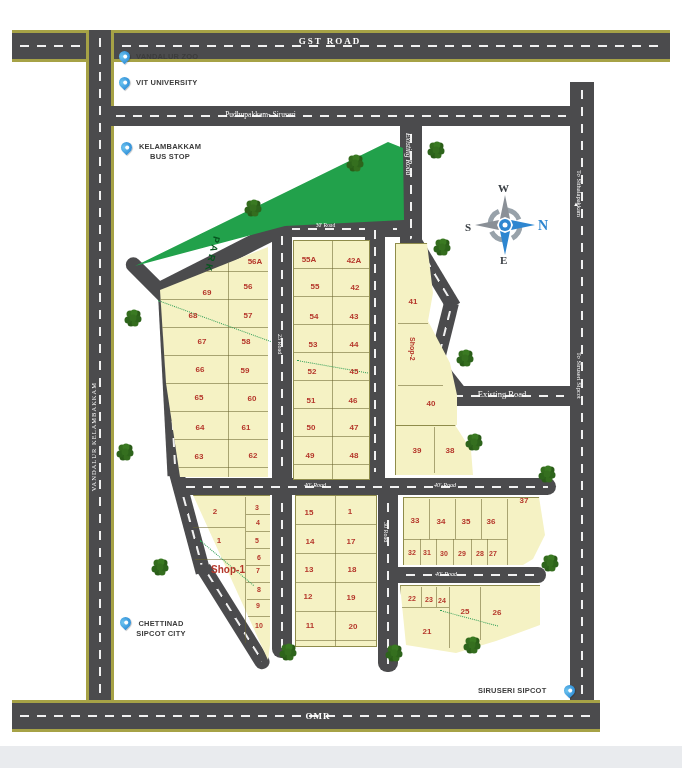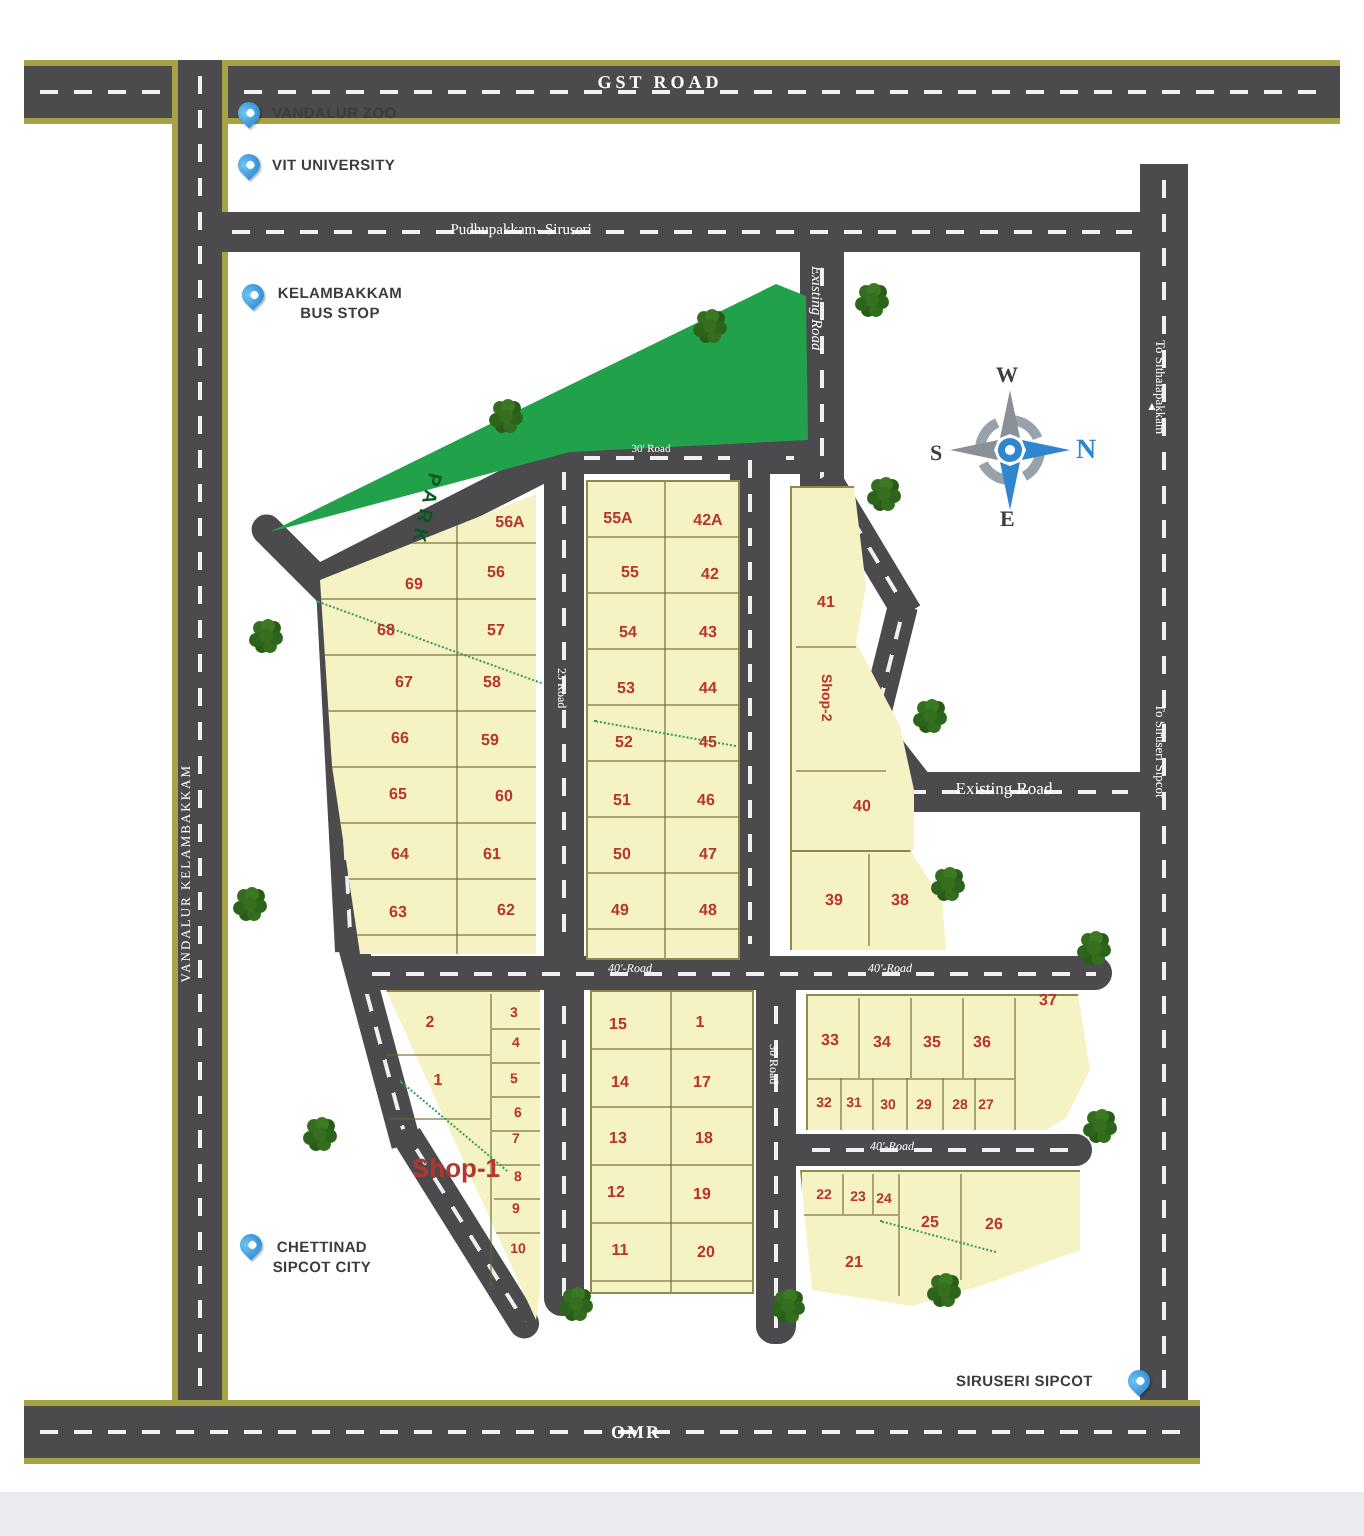--- a/index.html
+++ b/index.html
@@ -240,21 +240,21 @@
   <span class="pn" style="left:354px;top:455px">48</span>
 
   <span class="pn" style="left:413px;top:301px">41</span>
   <span class="pn" style="left:431px;top:403px">40</span>
   <span class="pn" style="left:417px;top:450px">39</span>
   <span class="pn" style="left:450px;top:450px">38</span>
   <span class="pn-v" style="left:409px;top:337px">Shop-2</span>
 
   <span class="pn" style="left:215px;top:511px">2</span>
   <span class="pn" style="left:219px;top:540px">1</span>
-  <span class="pn" style="left:228px;top:584px;font-size:13px">Shop-1</span>
+  <span class="pn" style="left:228px;top:569px;font-size:10px">Shop-1</span>
 
   <span class="pn sm" style="left:257px;top:507px">3</span>
   <span class="pn sm" style="left:258px;top:522px">4</span>
   <span class="pn sm" style="left:257px;top:540px">5</span>
   <span class="pn sm" style="left:259px;top:557px">6</span>
   <span class="pn sm" style="left:258px;top:570px">7</span>
   <span class="pn sm" style="left:259px;top:589px">8</span>
   <span class="pn sm" style="left:258px;top:605px">9</span>
   <span class="pn sm" style="left:259px;top:625px">10</span>
 

